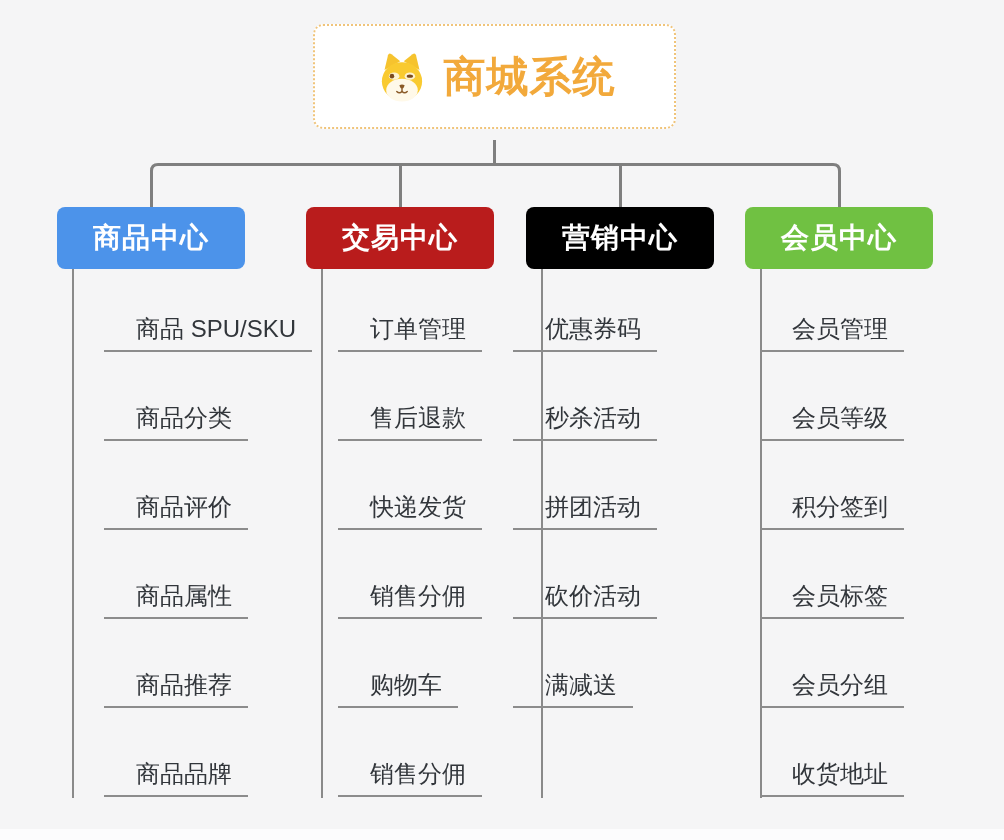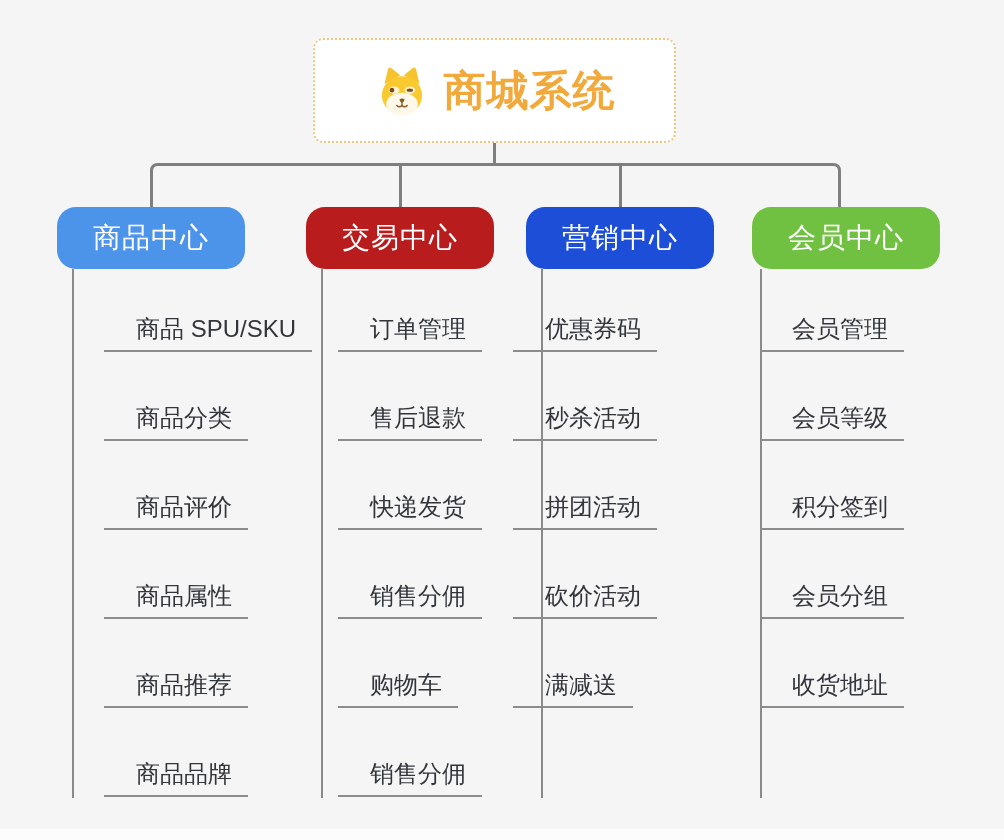--- a/index.html
+++ b/index.html
@@ -7,21 +7,21 @@
     width: 1004px; height: 840px;
     font-family: "Liberation Sans", "DejaVu Sans", sans-serif;
     background: #f5f5f6;
     position: relative;
     overflow: hidden;
   }
   .stage { position: absolute; inset: 0; }
 
   
   .root-node {
-    position: absolute; left: 313px; top: 38px;
+    position: absolute; left: 313px; top: 24px;
     width: 363px; height: 105px;
     box-sizing: border-box;
     background: #ffffff;
     border: 2px dotted #f0c47a;
     border-radius: 10px;
     display: flex; align-items: center; justify-content: center;
     gap: 14px;
     cursor: default;
   }
   .root-title {
@@ -32,30 +32,30 @@
   .root-icon { width: 56px; height: 56px; flex: 0 0 auto; }
 
   
   .connectors { position: absolute; left: 0; top: 0; width: 1004px; height: 840px; pointer-events: none; }
   .connectors path { stroke: #7f7f7f; stroke-width: 3; fill: none; }
 
   
   .branch-header {
     position: absolute; top: 207px;
     width: 188px; height: 62px;
-    border-radius: 19px;
+    border-radius: 8px;
     display: flex; align-items: center; justify-content: center;
-    color: #ffffff; font-size: 28px; font-weight: 400;
+    color: #ffffff; font-size: 28px; font-weight: 700;
     letter-spacing: 1px;
     cursor: default;
   }
   .bh0 { left: 57px; }
   .bh1 { left: 306px; }
   .bh2 { left: 526px; }
-  .bh3 { left: 745px; margin-left: 7px; }
+  .bh3 { left: 745px; }
 
   
   .trunk {
     position: absolute; top: 269px; height: 529px; width: 2px;
     background: #8a8a8a;
   }
   .t0 { left: 72px; }
   .t1 { left: 321px; }
   .t2 { left: 541px; }
   .t3 { left: 760px; }
@@ -113,21 +113,21 @@
       <ellipse cx="41" cy="31" rx="3.6" ry="1.9" fill="#7a4a1e"></ellipse>
       <path d="M29 41.5 Q32 39.5 35 41.5 Q33.8 45.5 32 45.5 Q30.2 45.5 29 41.5 Z" fill="#8a5a28"></path>
       <path d="M32 45.5 V 48.5" stroke="#8a5a28" stroke-width="1.6" fill="none" stroke-linecap="round"></path>
       <path d="M26 48.5 Q29 51.5 32 48.5 Q35 51.5 38 48.5" stroke="#8a5a28" stroke-width="1.6" fill="none" stroke-linecap="round"></path>
     </svg>
     <span class="root-title">商城系统</span>
   </div>
 
   <div class="branch-header bh0" style="background: rgb(76, 147, 234);">商品中心</div>
   <div class="branch-header bh1" style="background: #b91c1c;">交易中心</div>
-  <div class="branch-header bh2" style="background: #1d4ed8;">营销中心</div>
+  <div class="branch-header bh2" style="background: #000000;">营销中心</div>
   <div class="branch-header bh3" style="background: rgb(112, 193, 66);">会员中心</div>
 
   <div class="trunk t0"></div>
   <div class="trunk t1"></div>
   <div class="trunk t2"></div>
   <div class="trunk t3"></div>
 
   <div class="items c0">
     <div class="item">
         <span class="item-label">商品 SPU/SKU</span>
@@ -192,20 +192,23 @@
     <div class="item">
         <span class="item-label">会员管理</span>
       </div>
     <div class="item">
         <span class="item-label">会员等级</span>
       </div>
     <div class="item">
         <span class="item-label">积分签到</span>
       </div>
     <div class="item">
+        <span class="item-label">会员标签</span>
+      </div>
+    <div class="item">
         <span class="item-label">会员分组</span>
       </div>
     <div class="item">
         <span class="item-label">收货地址</span>
       </div>
   </div>
 
   <div class="bottom-strip"></div>
 </div>
 

